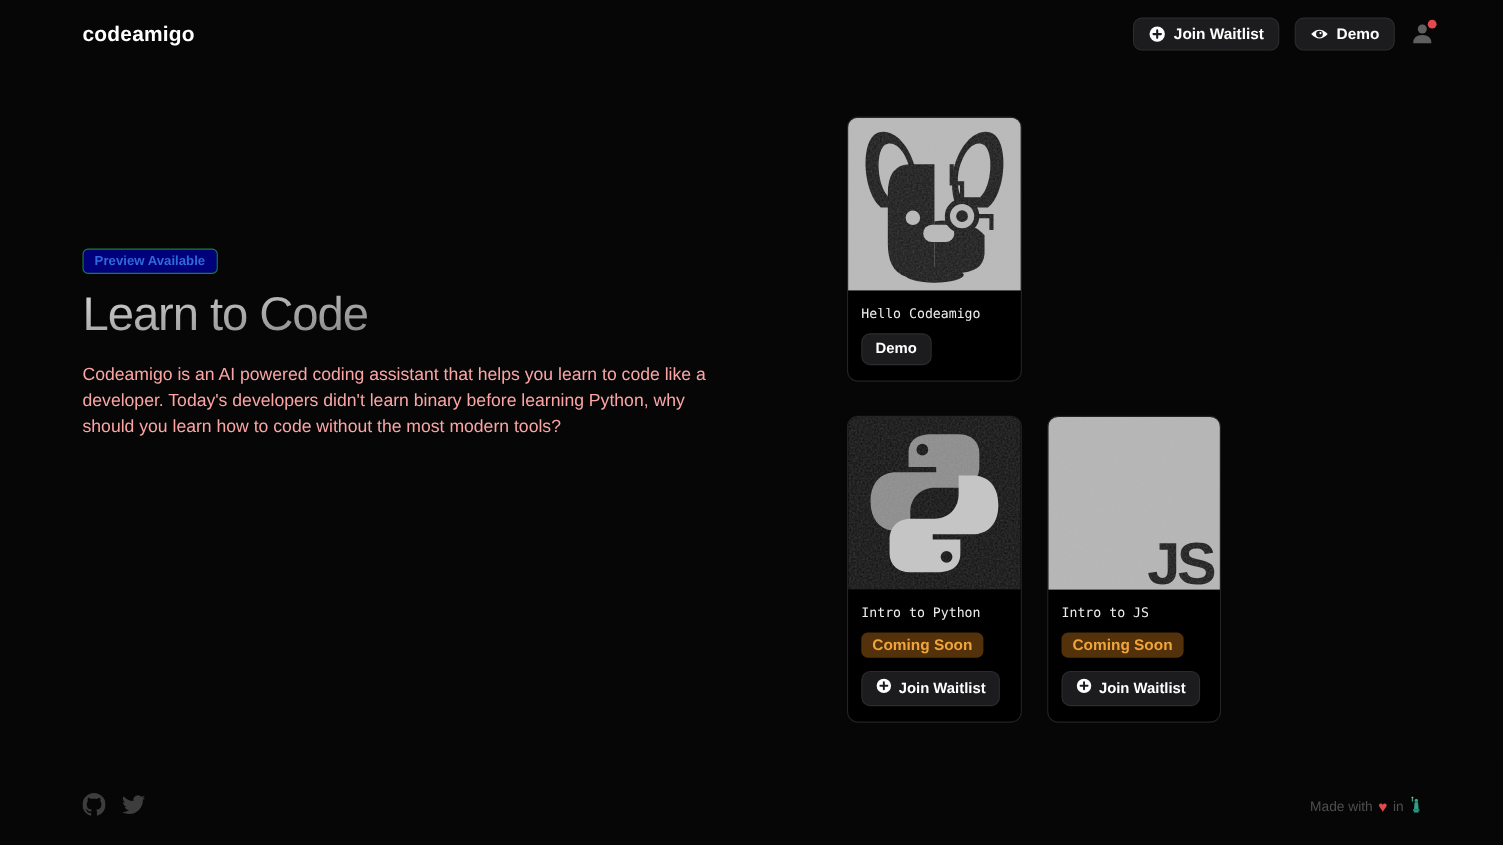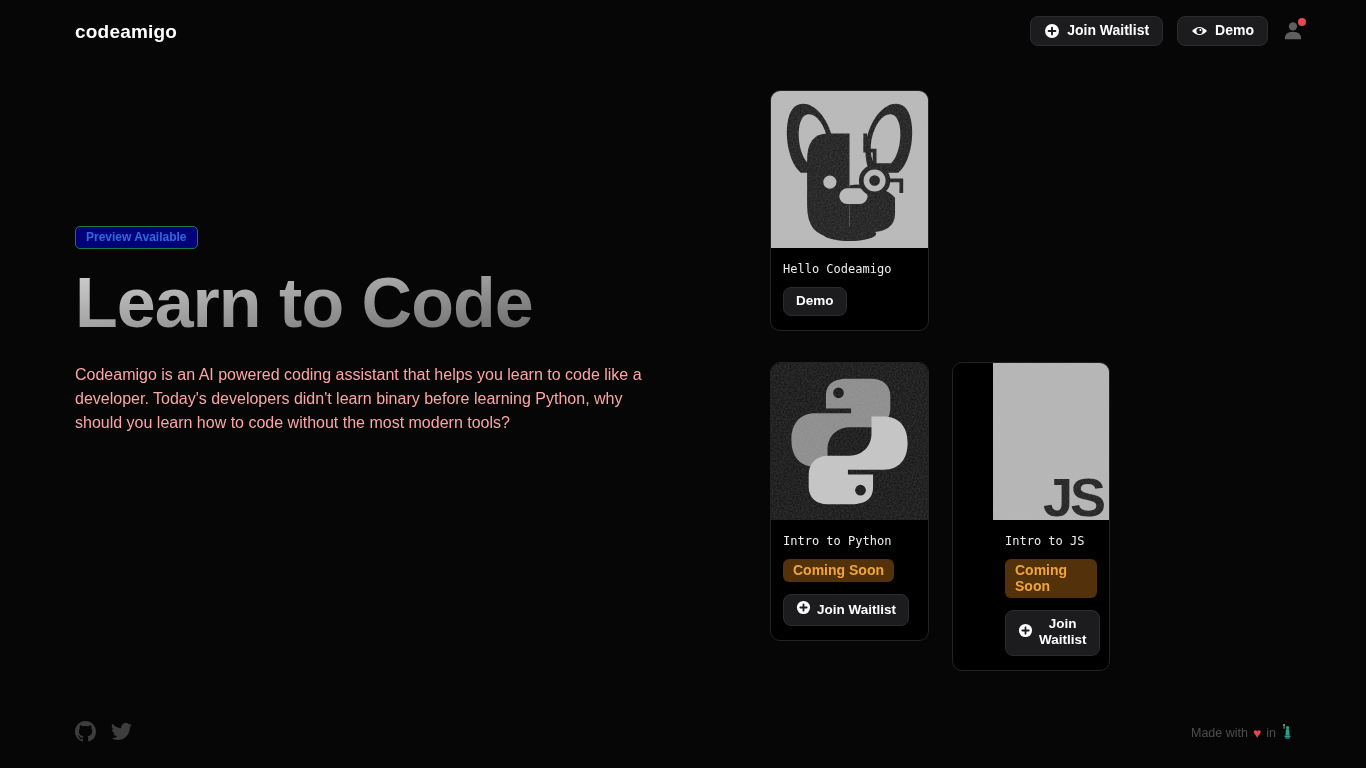--- a/index.html
+++ b/index.html
@@ -27,48 +27,48 @@
   .avatar .dot { position:absolute; right:-2px; top:-2px; width:8px; height:8px; border-radius:50%; background:#e5484d; }
 
   
   .hero { position:absolute; left:75px; top:226px; width:600px; }
   .badge-preview {
     display:inline-block; background:#00007a; color:#2f69dd;
     border:1px solid #15803d; font-size:12px; font-weight:700;
     padding:3px 10px 4px; border-radius:5px;
   }
   h1 {
-    margin-top:10px; font-size:70px; font-weight:700; line-height:1.26;
+    margin-top:10px; font-size:43px; font-weight:400; line-height:1.26;
     letter-spacing:-1px; color:#9f9f9f;
   }
   @supports ((background-clip:text) or (-webkit-background-clip:text)) {
     h1 {
       background:linear-gradient(172deg,#dadada 0%,#8d8d8d 55%,#4e4e4e 100%);
       -webkit-background-clip:text; background-clip:text; color:transparent;
     }
   }
   h1 span { display:block; }
   .desc { margin-top:16px; width:585px; color:#fca5a5; font-size:16px; line-height:1.5; }
   .press { margin-top:28px; display:flex; align-items:center; gap:9px; color:#9a9a9a; font-size:15px; }
   kbd {
     background:#9d9d9d; color:#222; font-weight:700; font-size:12.5px;
     padding:2px 7px 3px; border-radius:4px; font-family:"Liberation Sans",sans-serif;
   }
 
   
   .cards {
-    position:absolute; left:770px; top:90px;
+    position:absolute; left:770px; top:106px;
     display:grid; grid-template-columns:159px 158px;
     grid-template-areas:"a ." "b c";
     column-gap:23px; row-gap:31px; align-items:start;
   }
   .card { background:#000; border:1px solid #232323; border-radius:10px; overflow:hidden; }
   .card-hello { grid-area:a; }
   .card-python { grid-area:b; }
-  .card-js { grid-area:c;padding-left:40px; }
+  .card-js { grid-area:c; }
   .card-img { position:relative; height:157px; overflow:hidden; }
   .card-img svg.logo, .card-img svg.noise { position:absolute; inset:0; width:100%; height:100%; }
   .card-img svg.noise { opacity:.5; pointer-events:none; }
   .img-js { background:#b5b5b5; }
   .js-text {
     position:absolute; right:6px; bottom:-8px; color:#171717;
     font-size:54px; font-weight:800; letter-spacing:-3px;
     font-family:"Liberation Sans",sans-serif;
   }
   .card-body { padding:10px 12px 14px; }

